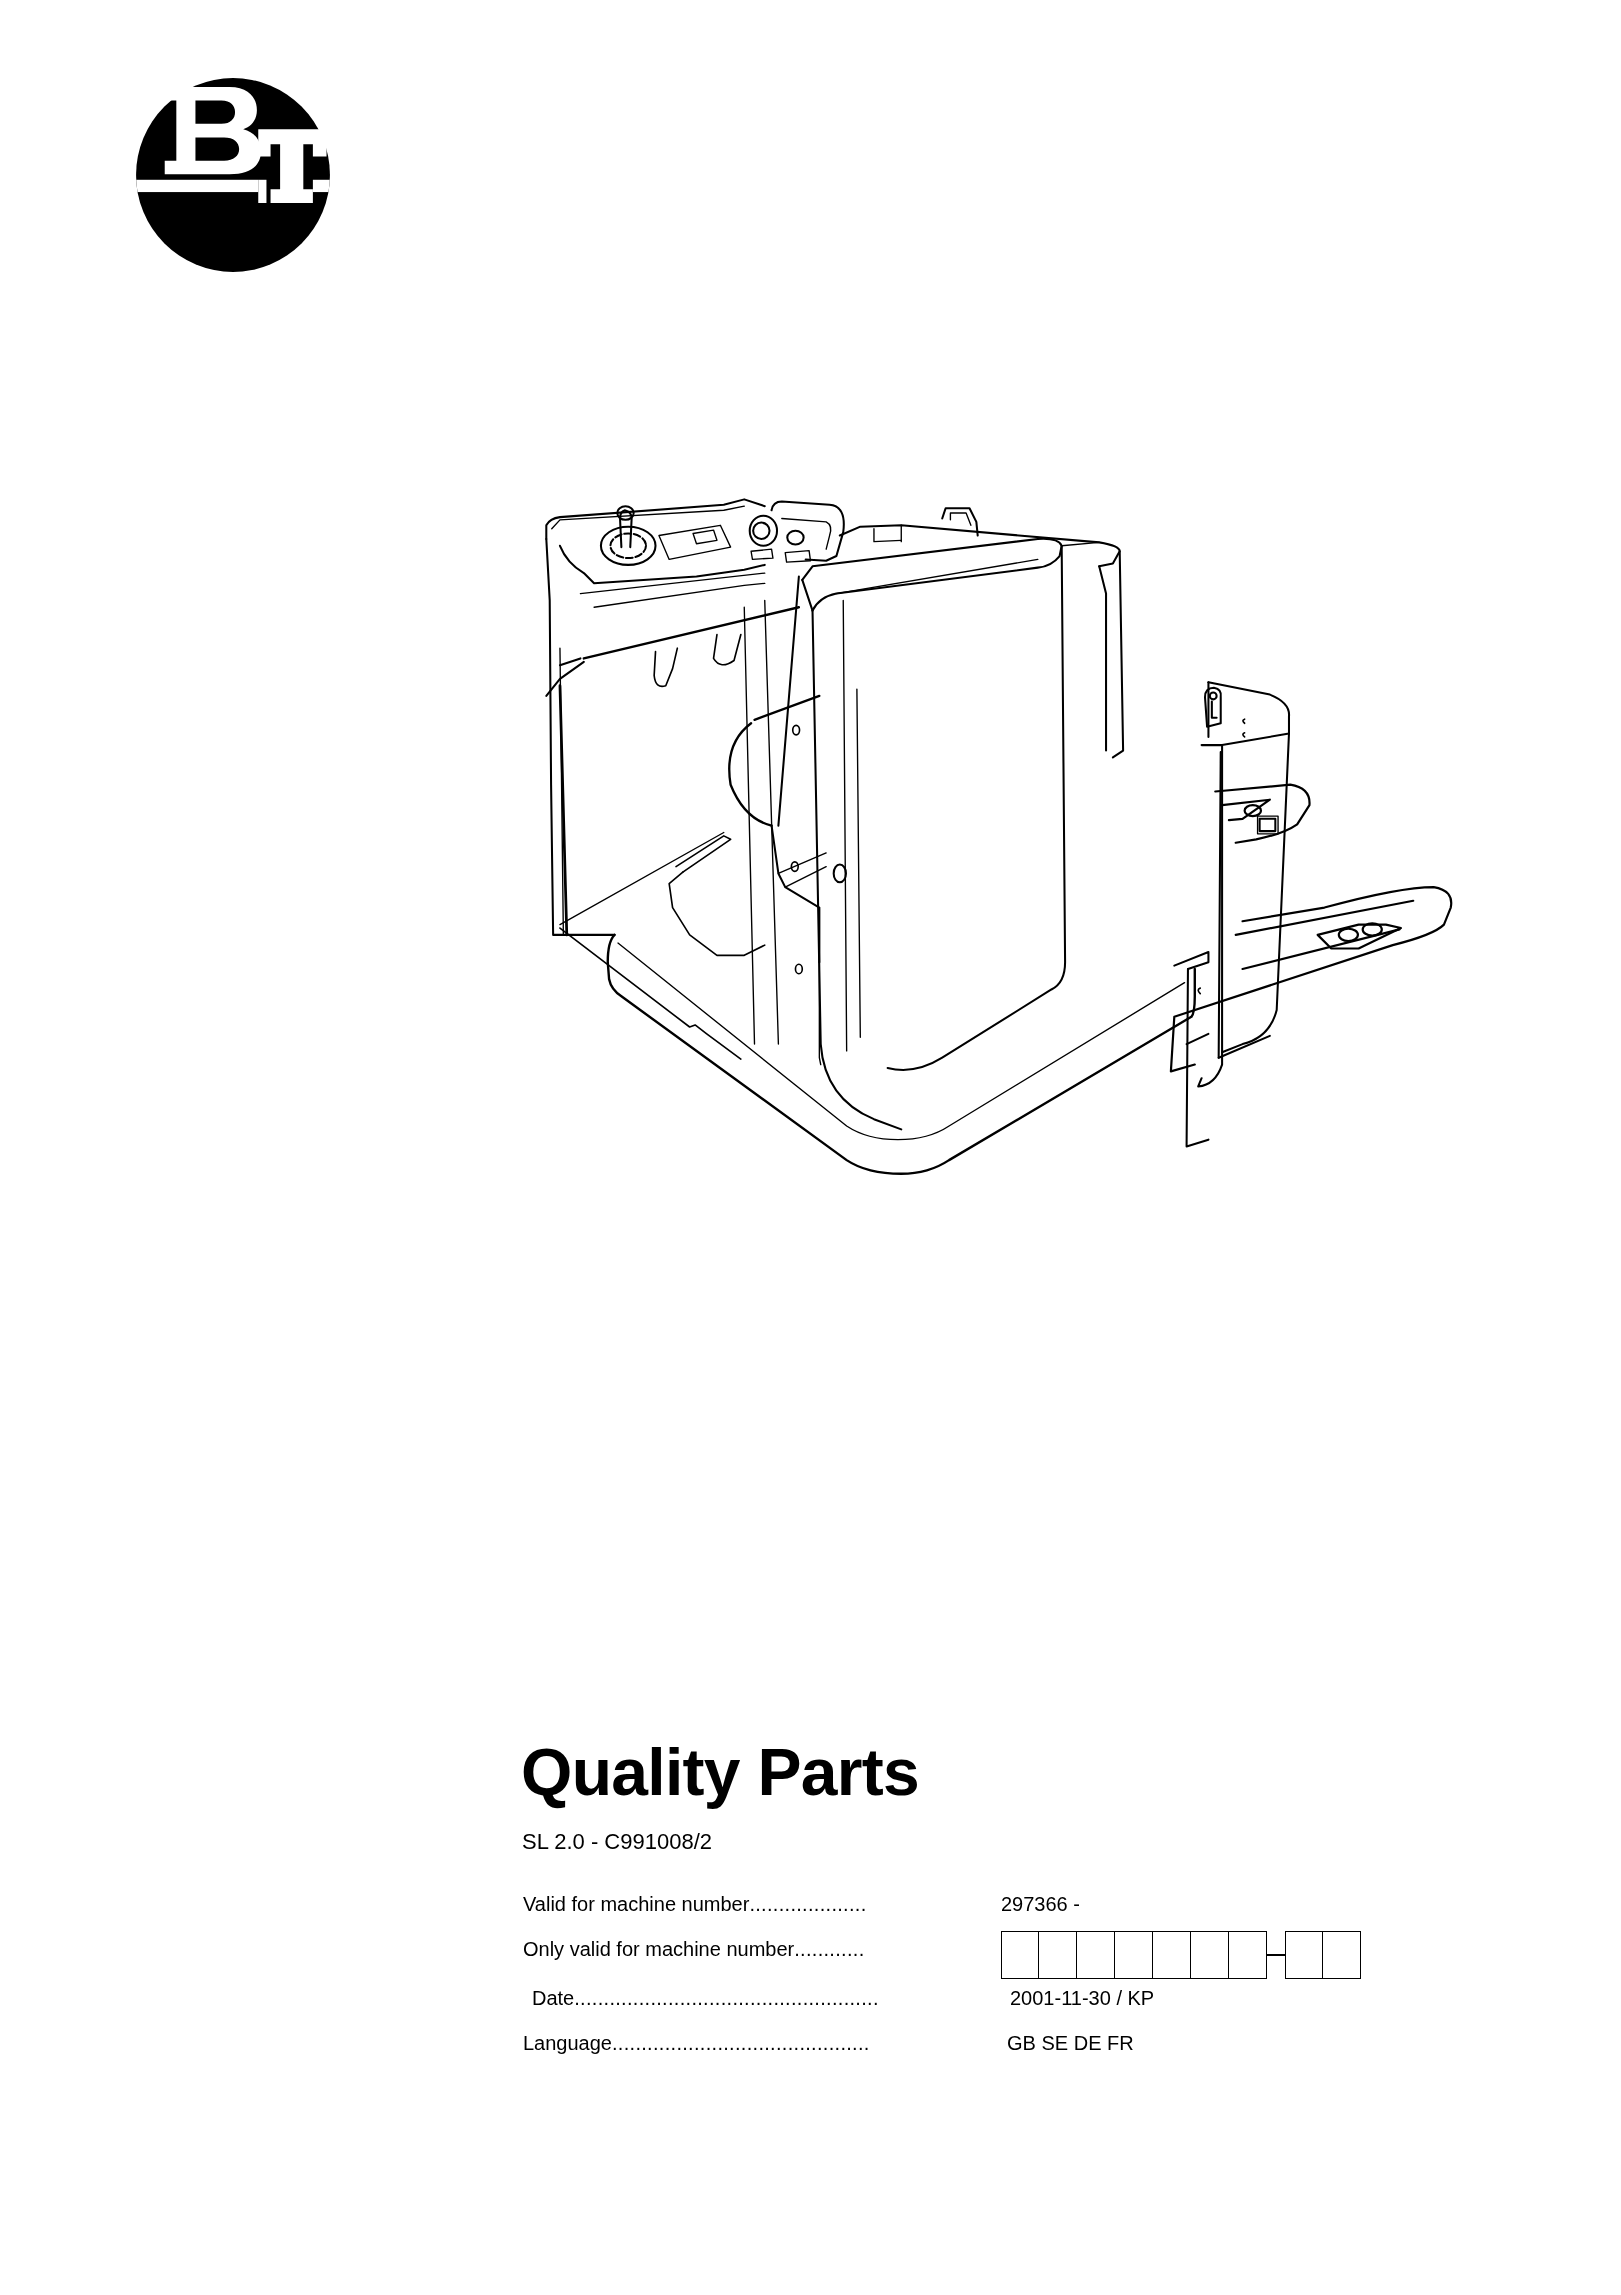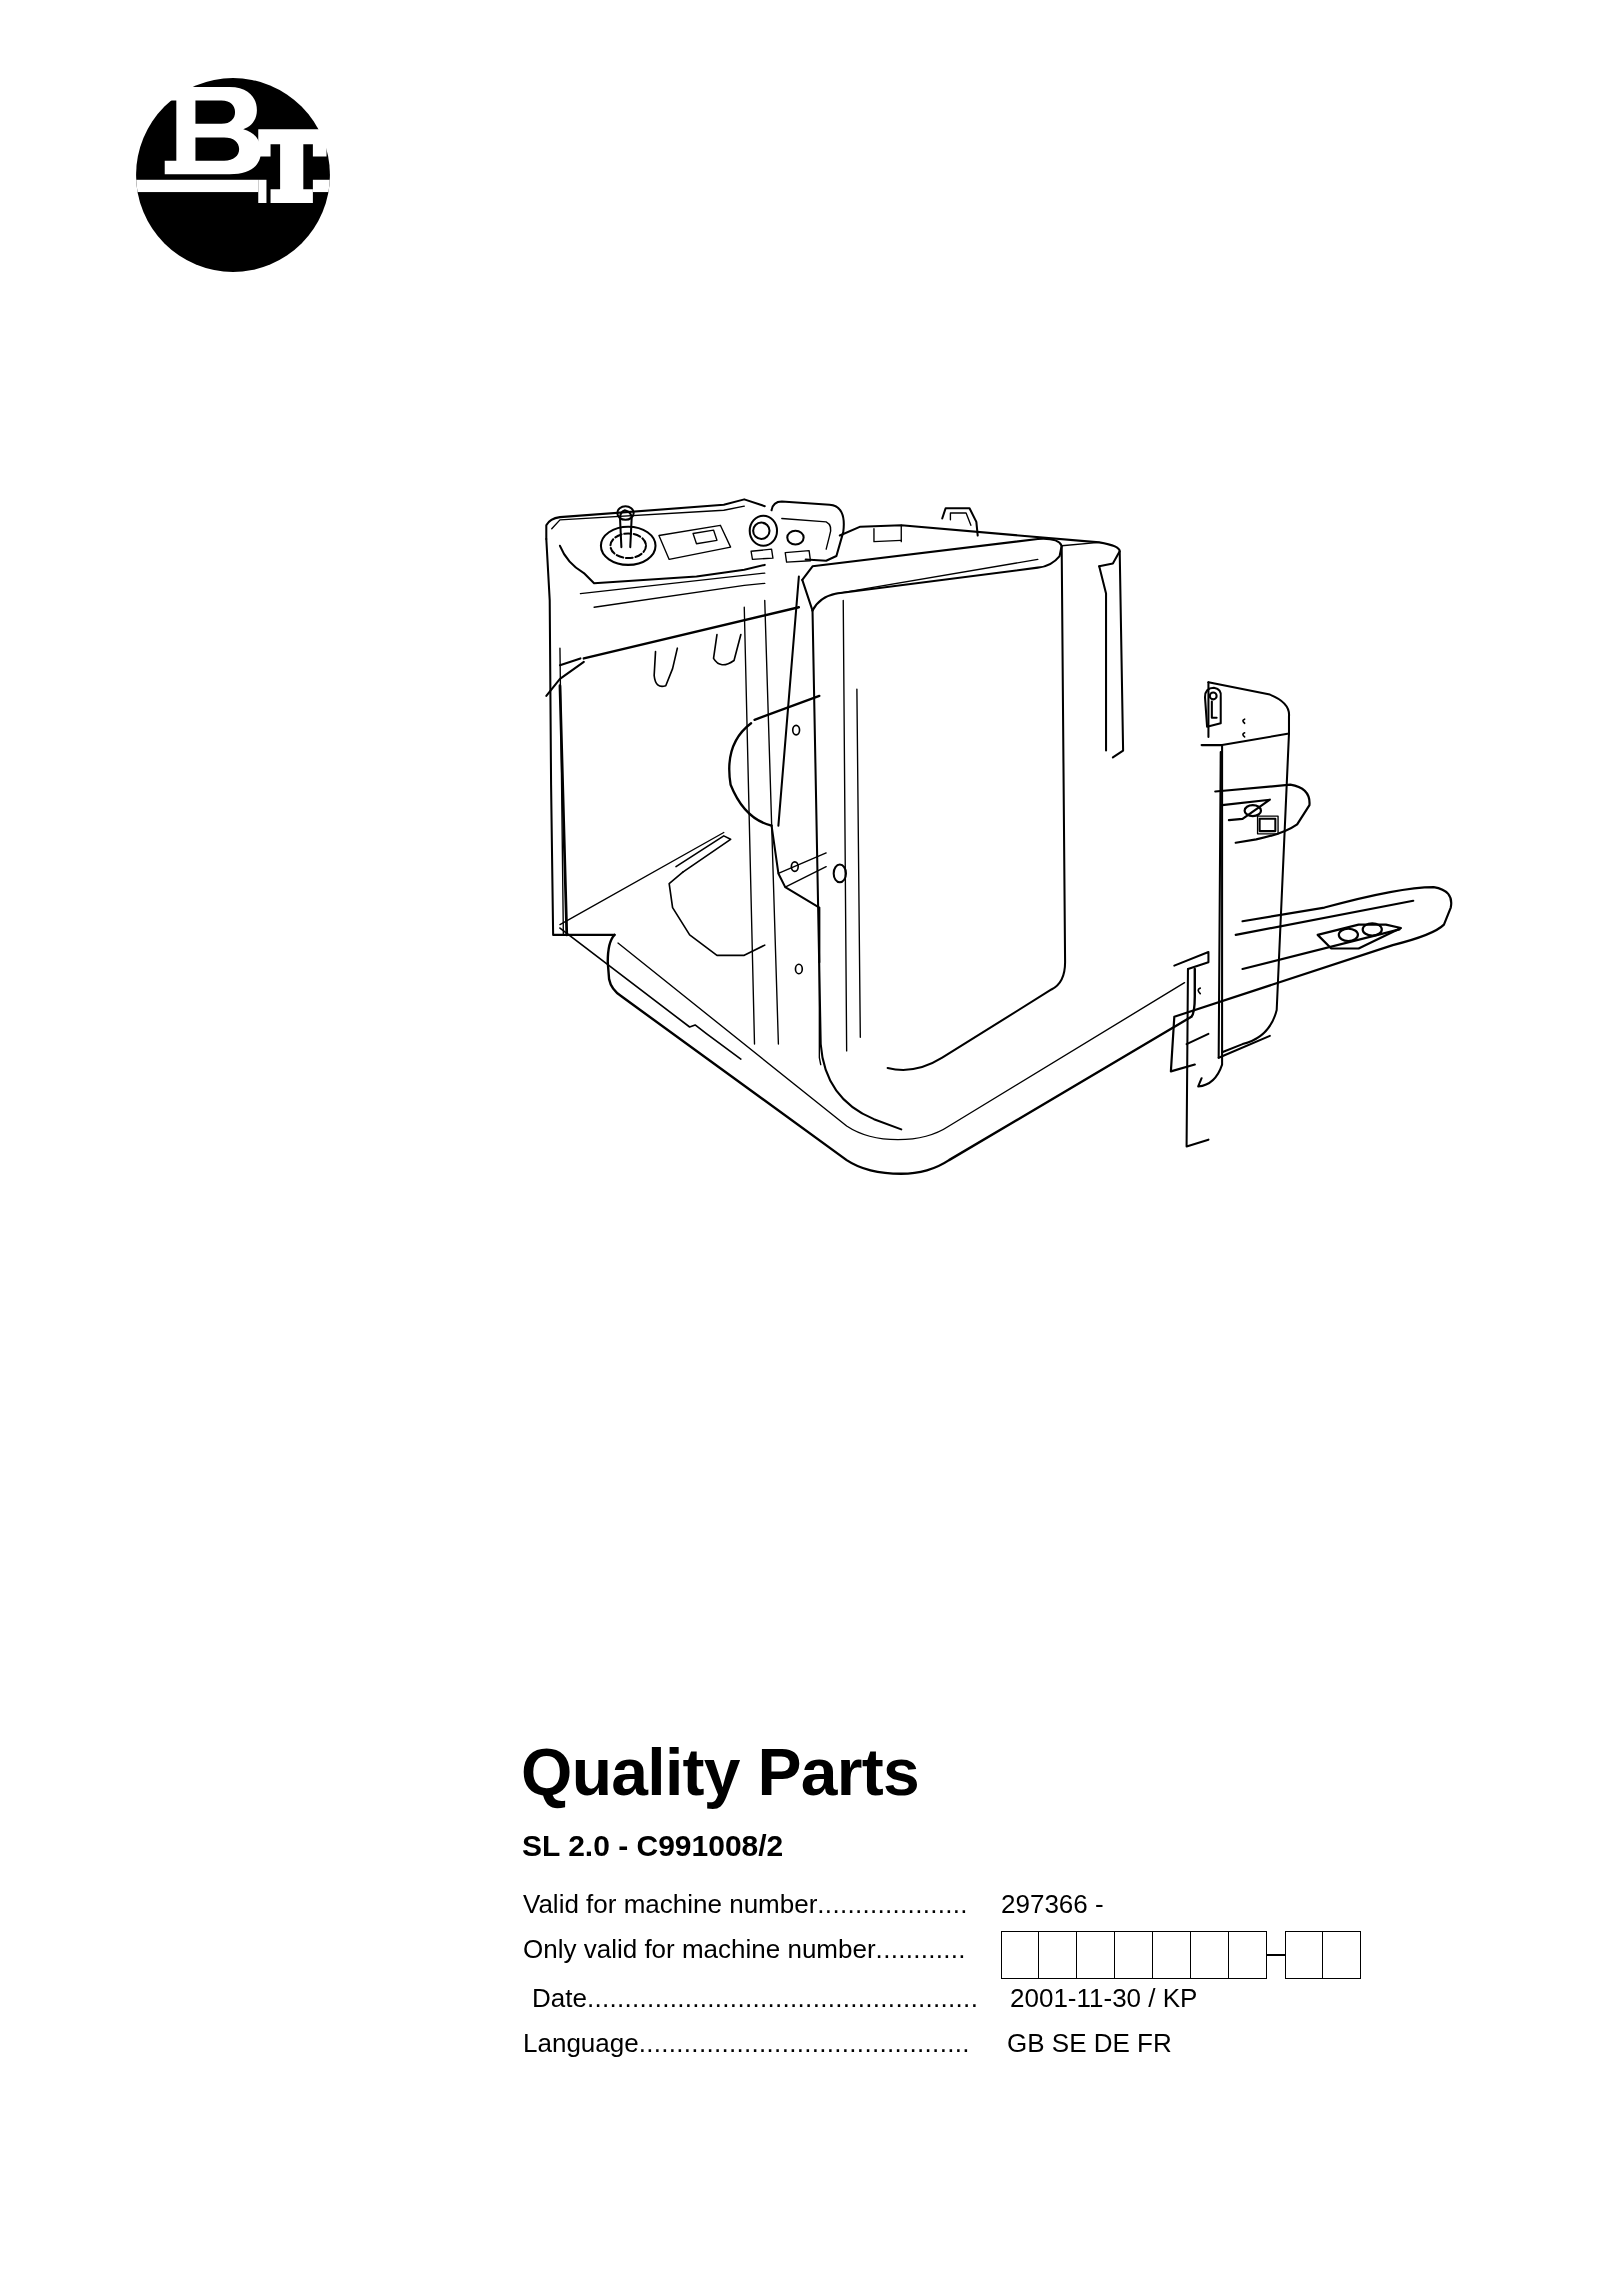--- a/index.html
+++ b/index.html
@@ -52,37 +52,37 @@
       font-size: 66px;
       line-height: 1;
       letter-spacing: -0.7px;
       white-space: nowrap;
     }
     .subtitle {
       position: absolute;
       left: 522px;
       top: 1831px;
       font-family: "Liberation Sans", sans-serif;
-      font-weight: bold;
-      font-size: 30px;
+      font-weight: normal;
+      font-size: 22px;
       line-height: 1;
       white-space: nowrap;
     }
 
     
     .info {
       position: absolute;
       left: 523px;
       top: 1889px;
       width: 887px;
     }
     .info-row {
       position: relative;
       height: 45px;
-      font-size: 26px;
+      font-size: 20px;
       line-height: 31px;
       white-space: nowrap;
     }
     .info-row .label {
       position: absolute;
       left: 0;
       top: 0;
     }
     .info-row .value {
       position: absolute;

